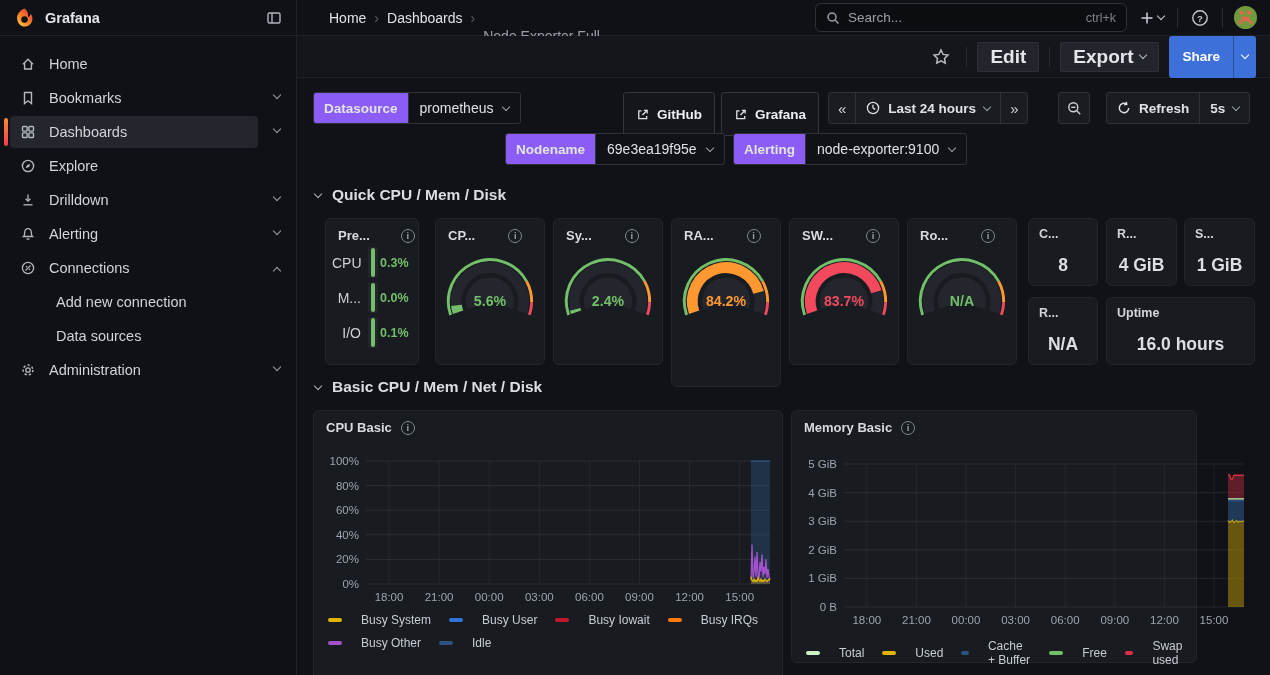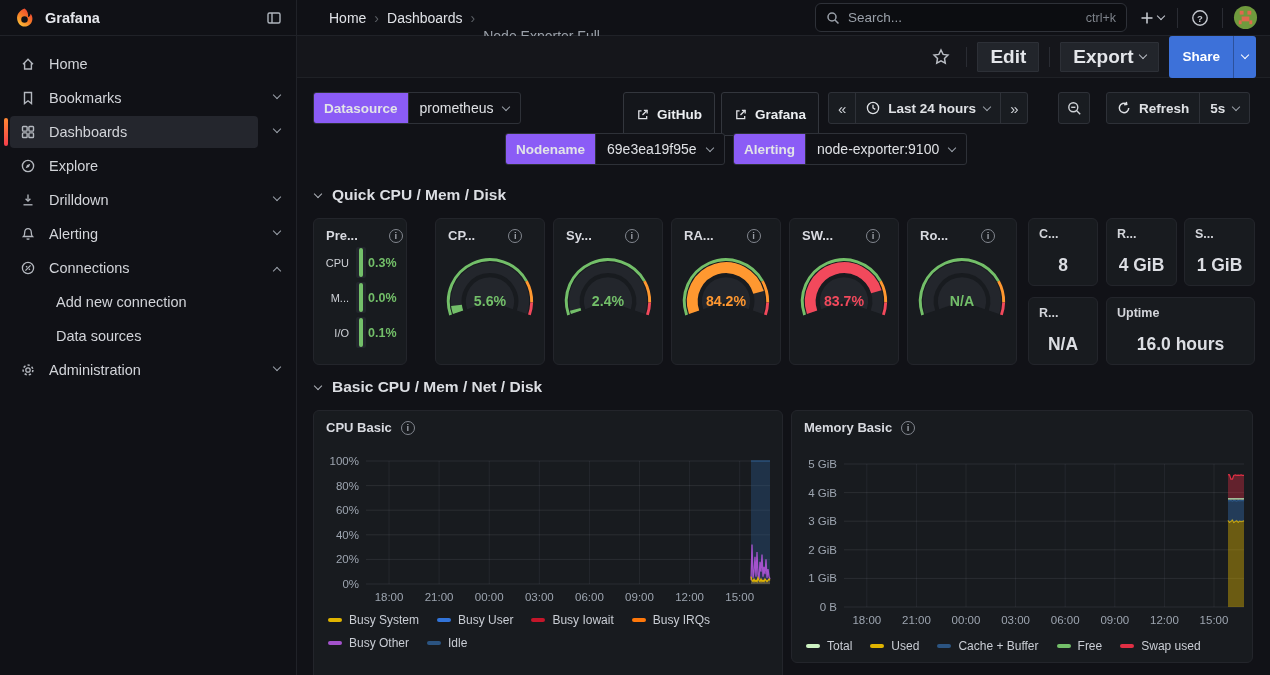--- a/index.html
+++ b/index.html
@@ -72,31 +72,31 @@
     display:flex; align-items:center; justify-content:center; color:#cfd2d7; cursor:pointer; }
   .tseg b { font-weight:600; }
 
   .sect { position:absolute; display:flex; align-items:center; gap:11px; color:#dcdee3; font-weight:700; font-size:15.5px; cursor:pointer; }
   .sect .chev { color:#aeb2b9; }
 
   .stat-title { padding:8px 10px 0 10px; font-size:12.5px; font-weight:700; color:#d3d5da; white-space:nowrap; }
   .stat-value { position:absolute; left:0; right:0; bottom:9px; text-align:center; font-size:17.5px; font-weight:700; color:#dcdee3; }
 
   .prow { display:grid; grid-template-columns:36px 12px 1fr; align-items:center; height:31px; margin:4px 8px 0 6px; }
-  .prow .plabel { text-align:right; padding-right:7px; font-size:11px; color:#ced1d6; }
+  .prow .plabel { text-align:right; padding-right:7px; font-size:14px; color:#ced1d6; }
   .pbar { width:10px; height:31px; background:#22252c; border-radius:2px; position:relative; }
   .pbar i { position:absolute; left:3px; top:1px; bottom:1px; width:4px; border-radius:2px; background:#73bf69; }
   .prow .pval { text-align:right; padding-right:6px; font-size:12.5px; font-weight:600; color:#73bf69; }
 
   .gwrap { display:flex; justify-content:center; margin-top:10px; }
 
   .chart-host { position:absolute; left:8px; top:38px; }
   .legend { position:absolute; left:14px; right:8px; display:flex; flex-direction:column; gap:9px; }
   .lrow { display:flex; gap:18px; }
-  .litem { display:flex; align-items:center; gap:7px; cursor:pointer; }
+  .litem { display:flex; align-items:center; gap:19px; cursor:pointer; }
   .lswatch { width:14px; height:4px; border-radius:2px; }
   .llabel { font-size:12px; color:#c9cdd4; }
   .tick { fill:#9da5b0; font-size:11.5px; font-family:"Liberation Sans",sans-serif; }
 </style>
 </head>
 <body>
 
 <div class="topbar">
   <div class="tb-left">
     <span style="display:flex;">
@@ -447,21 +447,21 @@
             <span class="lswatch" style="background:#a352cc;"></span>
             <span class="llabel">Busy Other</span>
           </span>
           <span class="litem">
             <span class="lswatch" style="background:#2b5481;"></span>
             <span class="llabel">Idle</span>
           </span>
         </div>
       </div>
   </div>
-  <div class="panel" style="left:494px; top:332px; width:462px; height:253px;">
+  <div class="panel" style="left:494px; top:332px; width:406px; height:253px;">
     <div class="ptitle">
       <span>Memory Basic</span>
       <span class="info">i</span>
     </div>
     <div class="chart-host"><svg viewBox="0 0 454 182" width="454" height="182">
           <line x1="44" x2="444" y1="158" y2="158" stroke="rgba(204,204,220,0.10)" stroke-width="1"></line>
           <text x="37" y="162" text-anchor="end" class="tick">0 B</text>
           <line x1="44" x2="444" y1="129.4" y2="129.4" stroke="rgba(204,204,220,0.10)" stroke-width="1"></line>
           <text x="37" y="133.4" text-anchor="end" class="tick">1 GiB</text>
           <line x1="44" x2="444" y1="100.8" y2="100.8" stroke="rgba(204,204,220,0.10)" stroke-width="1"></line>
@@ -528,21 +528,21 @@
         <i class="chev"></i>
       </span>
     </div>
     <div class="var-ctl" style="left:436px; top:55px;">
       <span class="var-label">Alerting</span>
       <span class="var-value">
         <span>node-exporter:9100</span>
         <i class="chev"></i>
       </span>
     </div>
-    <div class="panel" style="left:16px; top:140px; width:94px; height:147px;">
+    <div class="panel" style="left:28px; top:140px; width:94px; height:147px;">
       <div class="ptitle">
         <span>Pre...</span>
         <span class="info" style="margin-left:22px;">i</span>
       </div>
       <div class="prow">
         <span class="plabel">CPU</span>
         <div class="pbar">
           <i></i>
         </div>
         <span class="pval">0.3%</span>
@@ -589,21 +589,21 @@
           <path d="M32.58 67.44 A29 29 0 1 1 87.42 67.44 L 60 58 Z" fill="#23262c"></path>
           <path d="M21.71 71.19 A40.5 40.5 0 1 1 98.29 71.19" fill="none" stroke="#23262c" stroke-width="13"></path>
           <path d="M21.71 71.19 A40.5 40.5 0 0 1 20.66 67.64" fill="none" stroke="#73bf69" stroke-width="13"></path>
           <path d="M12.72 74.28 A50 50 0 0 1 103.75 33.79" fill="none" stroke="#73bf69" stroke-width="3.5"></path>
           <path d="M103.75 33.79 A50 50 0 0 1 109.98 59.36" fill="none" stroke="#ff9830" stroke-width="3.5"></path>
           <path d="M109.98 59.36 A50 50 0 0 1 107.28 74.28" fill="none" stroke="#f2495c" stroke-width="3.5"></path>
           <text x="60" y="63" text-anchor="middle" fill="#73bf69" font-size="17" font-weight="700" font-family="Liberation Sans, sans-serif">2.4%</text>
         </svg>
       </div>
     </div>
-    <div class="panel" style="left:374px; top:140px; width:110px; height:147px;">
+    <div class="panel" style="left:374px; top:140px; width:110px; height:169px;">
       <div class="ptitle">
         <span>RA...</span>
         <span class="info" style="margin-left:24px;">i</span>
       </div>
       <div class="gwrap">
         <svg viewBox="0 0 120 78" width="100" height="65">
           <path d="M32.58 67.44 A29 29 0 1 1 87.42 67.44 L 60 58 Z" fill="#23262c"></path>
           <path d="M21.71 71.19 A40.5 40.5 0 1 1 98.29 71.19" fill="none" stroke="#23262c" stroke-width="13"></path>
           <path d="M21.71 71.19 A40.5 40.5 0 1 1 99.04 47.21" fill="none" stroke="#ff9830" stroke-width="13"></path>
           <path d="M12.72 74.28 A50 50 0 0 1 103.75 33.79" fill="none" stroke="#73bf69" stroke-width="3.5"></path>

